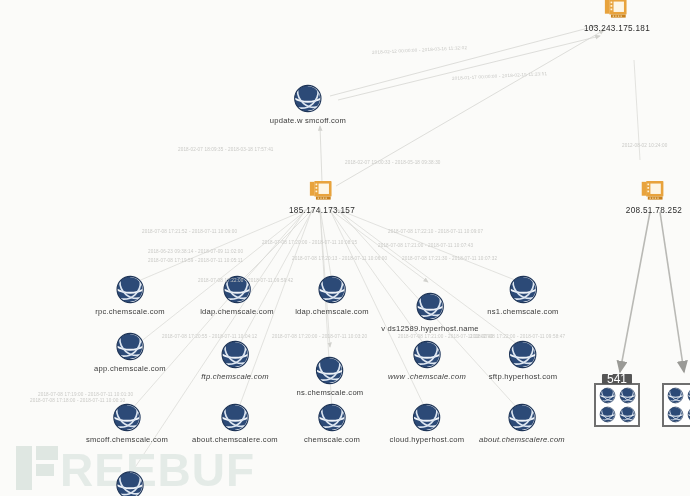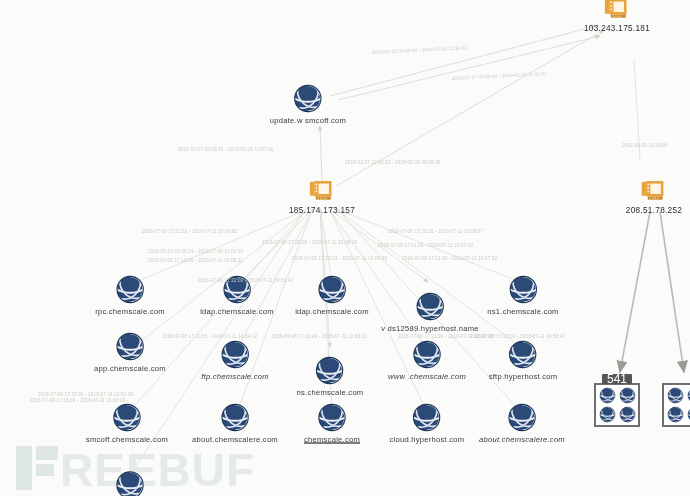--- a/index.html
+++ b/index.html
@@ -283,21 +283,21 @@
       <svg class="glyph" width="30" height="30" viewBox="0 0 32 32">
         <circle cx="16" cy="16" r="14" fill="#2c4a77"></circle>
         <path d="M16 2 A14 14 0 0 1 16 30" fill="none" stroke="#eef2f7" stroke-width="2"></path>
         <path d="M2 16 A20 12 0 0 0 30 16" fill="none" stroke="#eef2f7" stroke-width="2"></path>
         <path d="M5 7 A18 18 0 0 0 27 25" fill="none" stroke="#dde6f1" stroke-width="1.8"></path>
         <path d="M27 7 A18 18 0 0 1 6 26" fill="none" stroke="#dde6f1" stroke-width="1.8"></path>
         <circle cx="16" cy="16" r="14" fill="none" stroke="#1f3557" stroke-width="1.2"></circle>
       </svg>
       <span class="lbl">about.chemscalere.com</span>
     </div>
-    <div class="node dom" style="left: 332px; top: 423px; text-decoration: underline;">
+    <div class="node dom" style="left: 332px; top: 423px;">
       <svg class="glyph" width="30" height="30" viewBox="0 0 32 32">
         <circle cx="16" cy="16" r="14" fill="#2c4a77"></circle>
         <path d="M16 2 A14 14 0 0 1 16 30" fill="none" stroke="#eef2f7" stroke-width="2"></path>
         <path d="M2 16 A20 12 0 0 0 30 16" fill="none" stroke="#eef2f7" stroke-width="2"></path>
         <path d="M5 7 A18 18 0 0 0 27 25" fill="none" stroke="#dde6f1" stroke-width="1.8"></path>
         <path d="M27 7 A18 18 0 0 1 6 26" fill="none" stroke="#dde6f1" stroke-width="1.8"></path>
         <circle cx="16" cy="16" r="14" fill="none" stroke="#1f3557" stroke-width="1.2"></circle>
       </svg>
       <span class="lbl">chemscale.com</span>
     </div>

